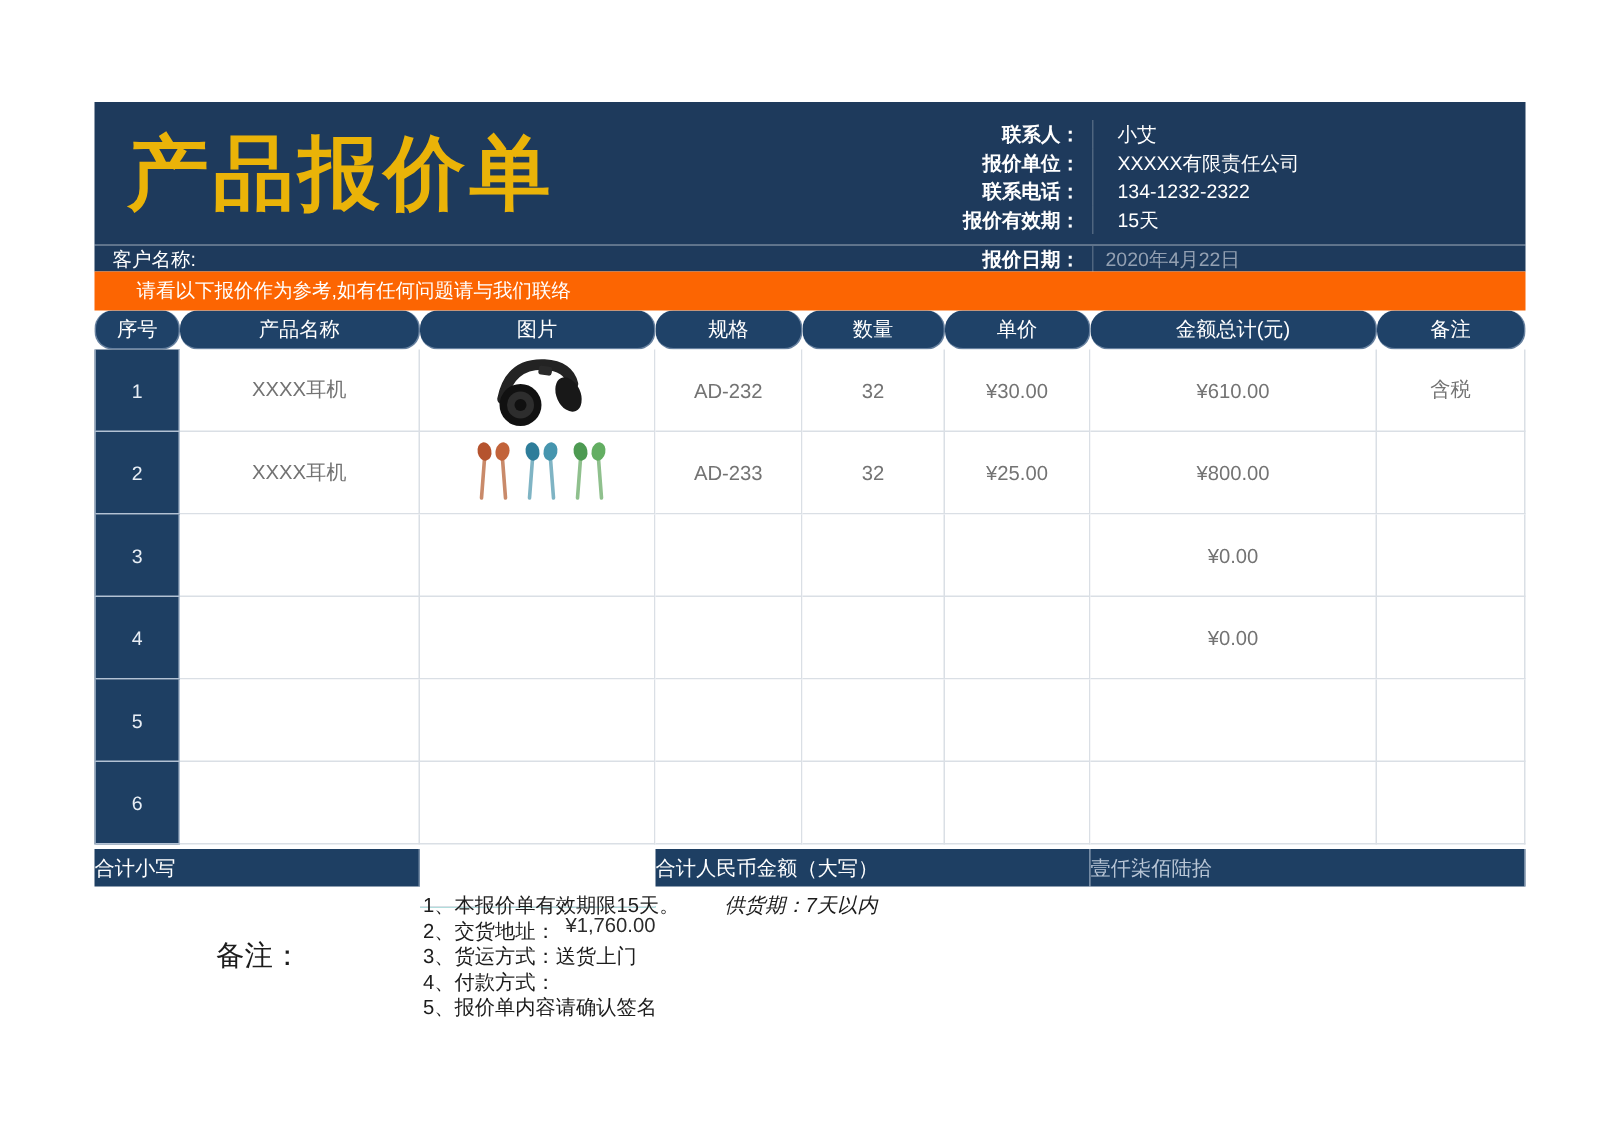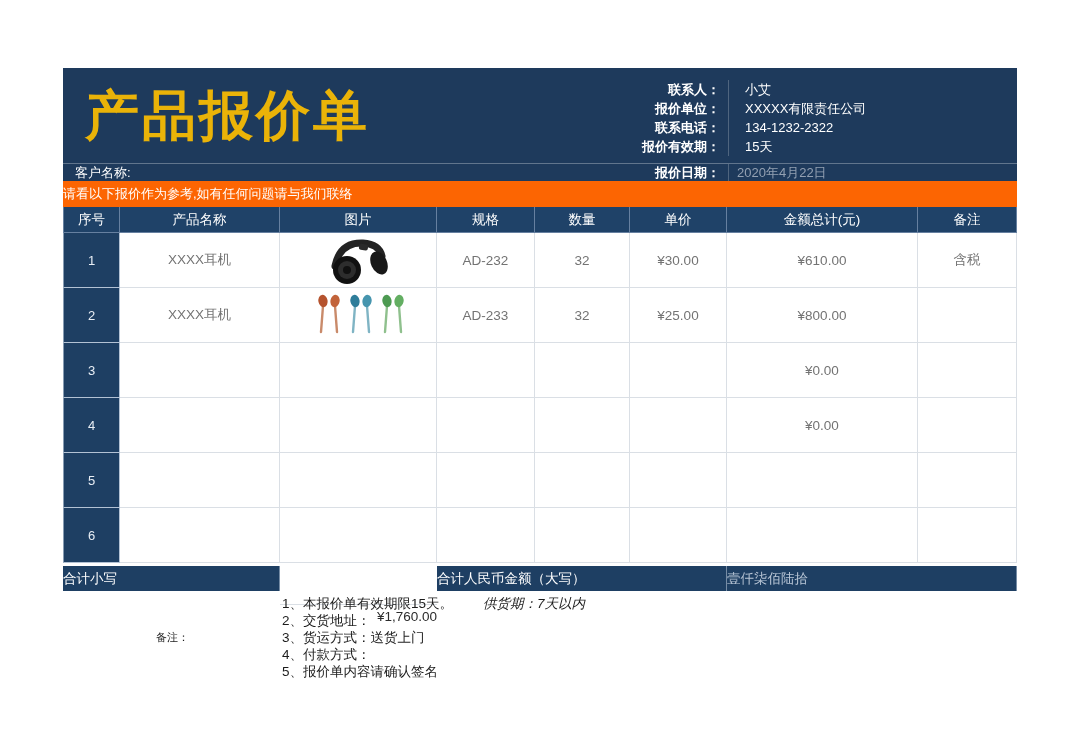--- a/index.html
+++ b/index.html
@@ -18,27 +18,27 @@
 
   
   .subrow { display:flex; height:18px; background:#1e3a5c; border-top:1px solid rgba(255,255,255,0.3);
     font-size:13px; line-height:17px; }
   .subrow .customer { flex:1; color:#ffffff; padding-left:12px; }
   .subrow .dlbl { width:165px; text-align:right; color:#ffffff; font-weight:700; padding-right:8px; }
   .subrow .dval { width:289px; color:#93a0b2; padding-left:8px; border-left:1px solid rgba(255,255,255,0.22); }
 
   
   .notice { height:26px; background:#fc6502; color:#ffffff; font-size:13px;
-    line-height:26px; padding-left:0; }
+    line-height:26px; padding-left:28px; }
 
   
   .grid { display:grid; grid-template-columns:57px 160px 157px 98px 95px 97px 191px 99px; }
   .hcell { height:26px; background:#1f4268; color:#ffffff; font-size:13.5px;
     display:flex; align-items:center; justify-content:center;
-    border-right:1px solid rgba(160,180,205,0.55); border-bottom:1px solid rgba(160,180,205,0.55); }
+    border-right:1px solid rgba(160,180,205,0.55); border-bottom:1px solid rgba(160,180,205,0.55);border-radius:12px; }
   .hcell:first-child { border-left:1px solid rgba(160,180,205,0.55); }
   .cell { height:55px; background:#ffffff; color:#737373; font-size:13.5px;
     display:flex; align-items:center; justify-content:center;
     border-right:1px solid #dadfe5; border-bottom:1px solid #dadfe5; }
   .numcell { height:55px; background:#1e3f63; color:#e8eef5; font-size:13px;
     display:flex; align-items:center; justify-content:center;
     border-right:1px solid rgba(205,218,232,0.85); border-bottom:1px solid rgba(205,218,232,0.85);
     border-left:1px solid rgba(205,218,232,0.6); }
 
   
@@ -46,21 +46,21 @@
   .sum-navy { background:#1e3f63; color:#ffffff; text-align:left;
     border-right:1px solid rgba(205,218,232,0.5); }
   .sum-white { background:#14b8a6; color:#2b2b2b; text-align:right;
     border-bottom:1px solid #dadfe5;margin-top:38px; }
   .s1 { width:217px; } .s2 { width:157px; } .s3 { width:290px; }
   .s4 { width:290px; color:#b9c6d6; }
 
   
   .notes { display:flex; margin-top:3px; }
   .notes .nlabel { width:219px; display:flex; align-items:center; justify-content:center;
-    font-size:11px; color:#1c1c1c; }
+    font-size:19px; color:#1c1c1c; }
   .notes .nlines { flex:1; padding-top:1px; }
   .nline { font-size:13.5px; color:#1c1c1c; line-height:17px; height:17px; display:flex; }
   .nline .extra { margin-left:30px;font-style:italic; }
 </style>
 </head>
 <body>
 
 <div class="doc">
 
   <div class="banner">

